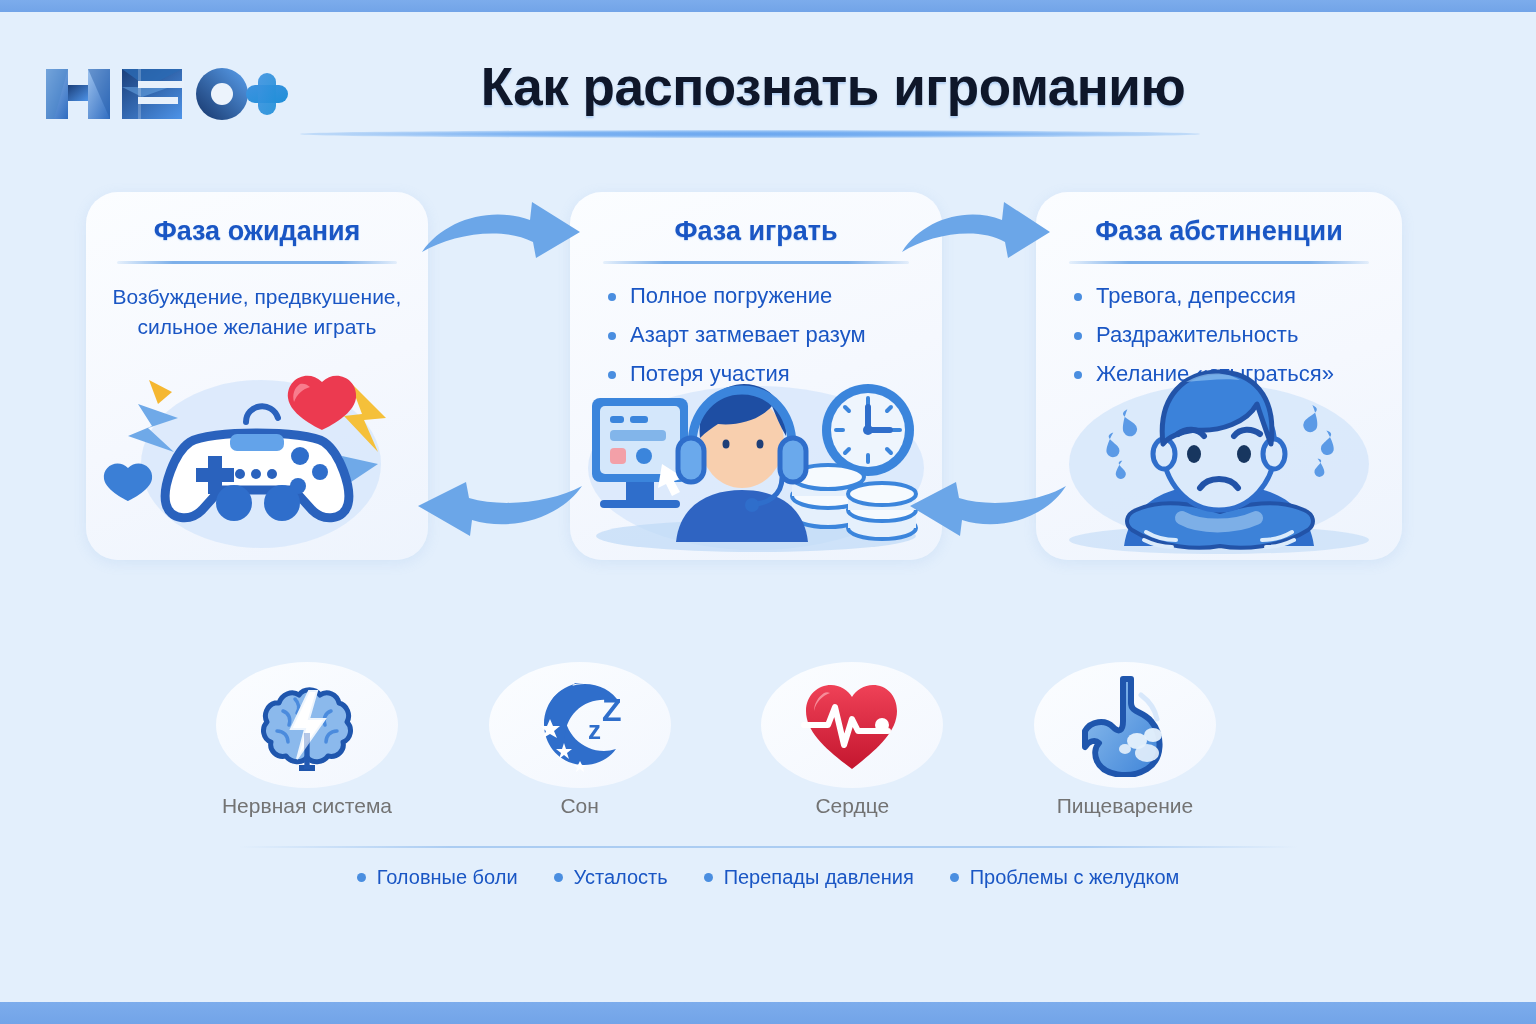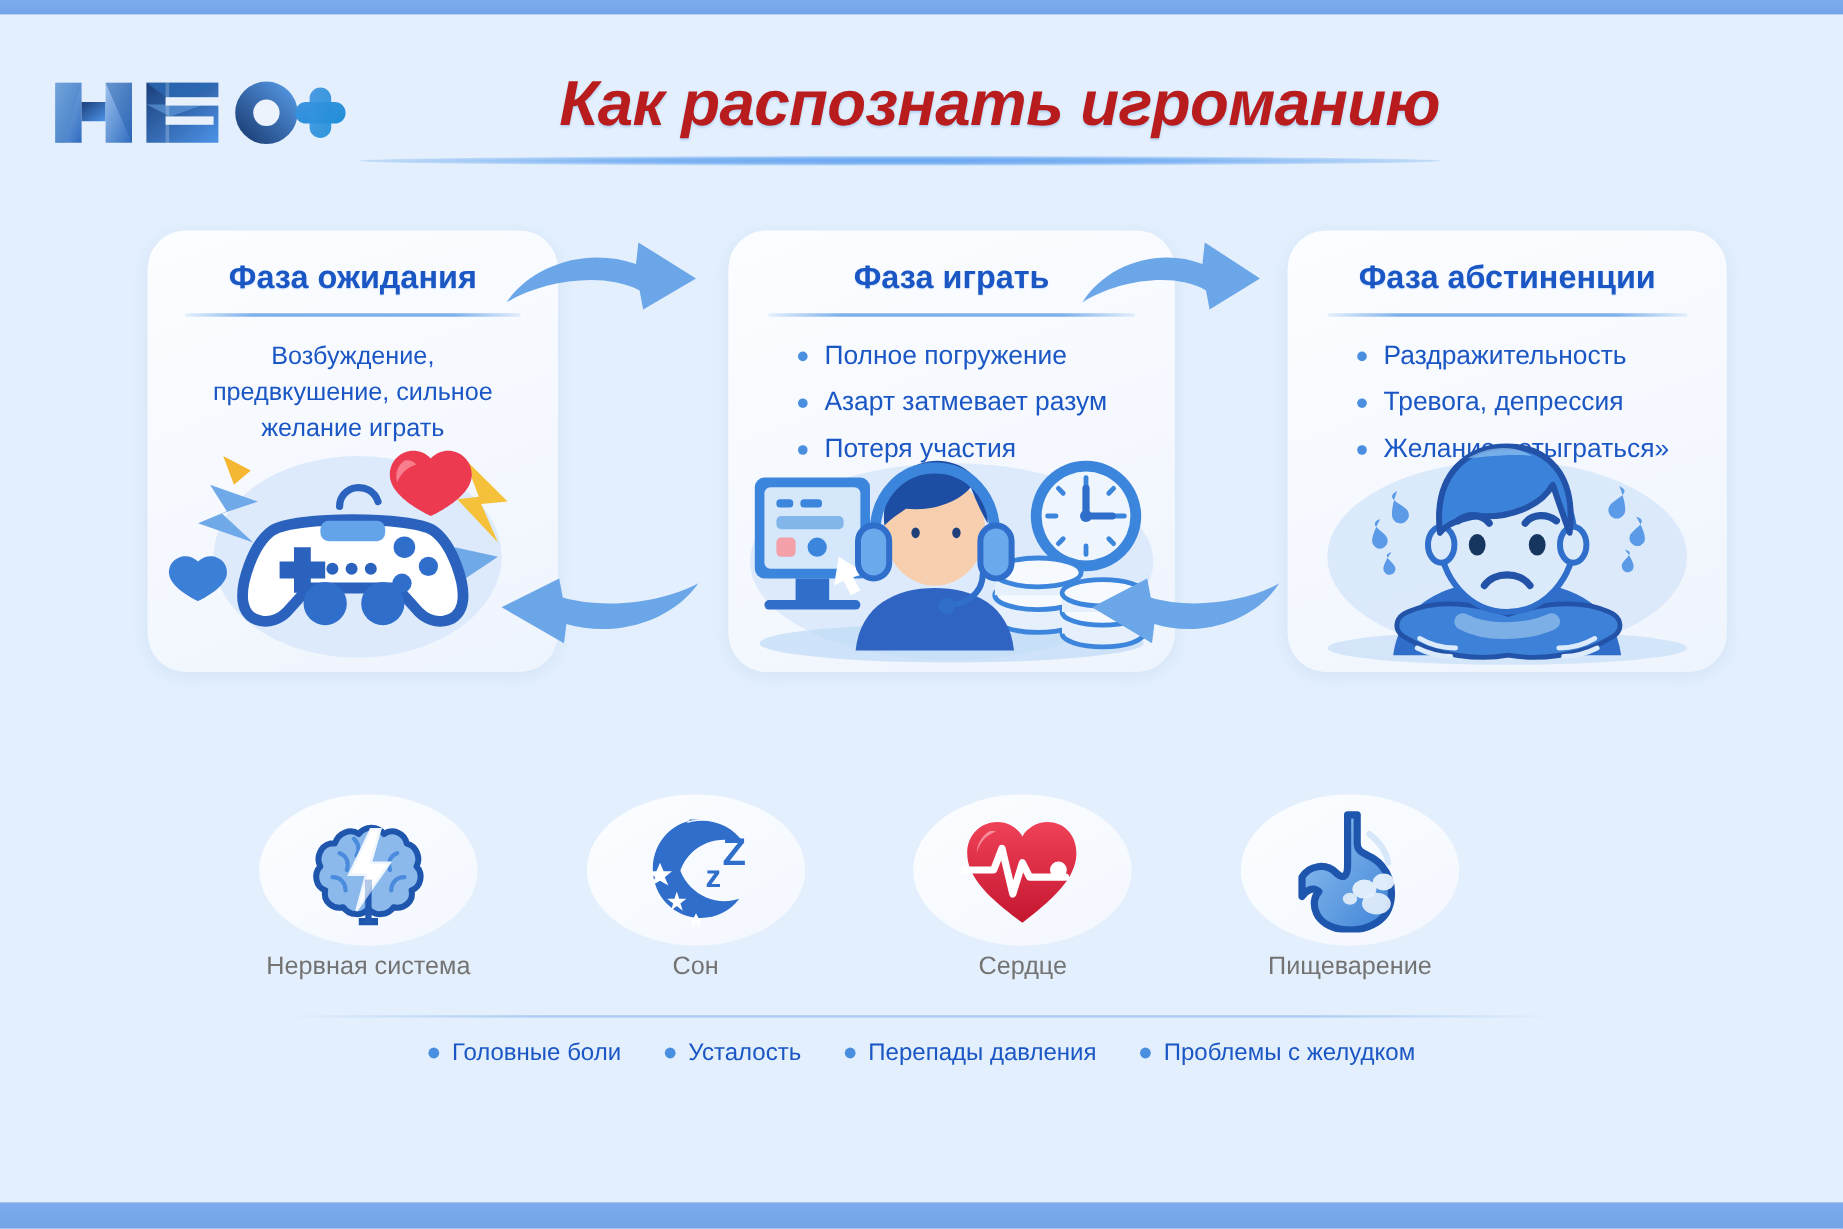--- a/index.html
+++ b/index.html
@@ -50,24 +50,23 @@
   .page-title {
     position: absolute;
     left: 0;
     top: 26px;
     width: 1536px;
     text-align: center;
     padding-left: 130px;
     font-size: 53px;
     font-weight: 700;
     letter-spacing: -0.5px;
-    color: #b91c1c;
+    color: #0f172a;
     text-shadow: 0 2px 2px rgba(120,170,235,0.45);
     white-space: nowrap;
-    font-style: italic;
   }
 
   .title-rule {
     position: absolute;
     left: 300px;
     top: 130px;
     width: 900px;
     height: 8px;
     border-radius: 50%;
     background: radial-gradient(ellipse at center,
@@ -85,21 +84,20 @@
   }
 
   .card {
     position: absolute;
     top: 0;
     height: 368px;
     border-radius: 32px;
     background: linear-gradient(160deg, #fbfdff 0%, #f5f8fe 55%, #eef4fd 100%);
     box-shadow: 0 3px 14px rgba(110,160,220,0.14);
     overflow: hidden;
-    margin-left: 37px;
   }
   .card-1 { left: 86px;   width: 342px; }
   .card-2 { left: 570px;  width: 372px; }
   .card-3 { left: 1036px; width: 366px; }
 
   .card-title {
     margin-top: 24px;
     text-align: center;
     font-size: 27px;
     font-weight: 700;
@@ -113,21 +111,21 @@
     width: 82%;
     height: 3px;
     border-radius: 2px;
     background: linear-gradient(90deg,
                 rgba(120,175,235,0.15) 0%, #7db0ea 20%,
                 #7db0ea 80%, rgba(120,175,235,0.15) 100%);
   }
 
   .card-body {
     margin-top: 18px;
-    padding: 0 36px;
+    padding: 0 16px;
   }
 
   .lead-text {
     text-align: center;
     font-size: 21px;
     line-height: 1.42;
     color: #1a56c4;
     font-weight: 400;
   }
 
@@ -448,22 +446,22 @@
           <circle cx="182" cy="145" r="7" fill="#2f6ecb"></circle>
         </svg>
       </div>
     </div>
 
     <div class="card card-3">
       <div class="card-title">Фаза абстиненции</div>
       <div class="card-rule"></div>
       <div class="card-body">
         <ul class="bullets">
+          <li>Тревога, депрессия</li>
           <li>Раздражительность</li>
-          <li>Тревога, депрессия</li>
           <li>Желание «отыграться»</li>
         </ul>
       </div>
       <div class="card-art">
         <svg viewBox="0 0 366 200">
           <ellipse cx="183" cy="104" rx="150" ry="80" fill="#d8e8fb" opacity="0.9"></ellipse>
           <ellipse cx="183" cy="180" rx="150" ry="14" fill="#bfdaf6" opacity="0.6"></ellipse>
 
           <path d="M96 48c0 0 -14 12 -14 19a7 7 0 0 0 14 0c0-7-14-19 0-19z" fill="#5b9ae6" transform="rotate(-28 96 58)"></path>
           <path d="M80 72c0 0 -13 11 -13 17a6.5 6.5 0 0 0 13 0c0-6-13-17 0-17z" fill="#5b9ae6" transform="rotate(-20 80 80)"></path>

